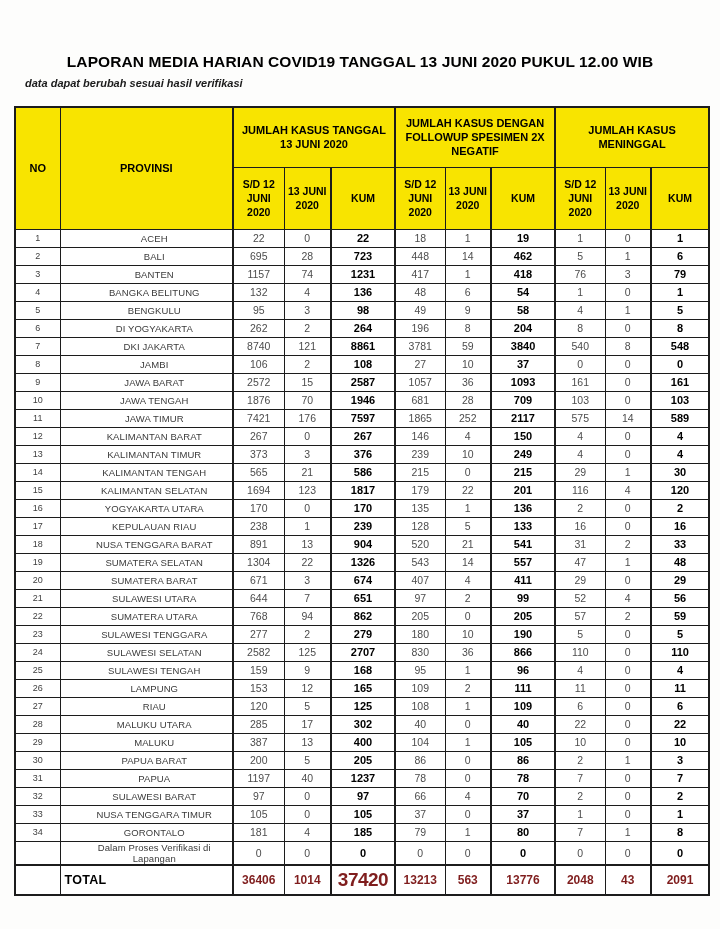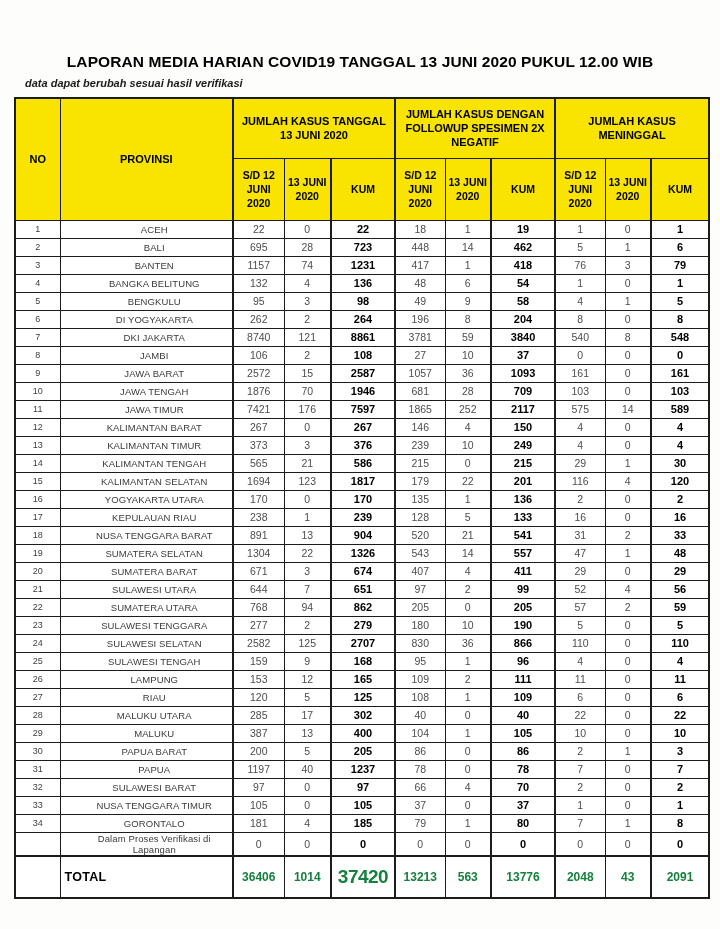--- a/index.html
+++ b/index.html
@@ -20,21 +20,21 @@
     font-size: 15.5px;
     letter-spacing: 0.1px;
     padding-top: 13px;
     margin-top: 40px;
   }
   .subtitle {
     font-style: italic;
     font-weight: bold;
     font-size: 11px;
     color: #1b1b1b;
-    margin: 6px 0 8px 25px;
+    margin: 6px 0 17px 25px;
   }
   table.report {
     border-collapse: collapse;
     table-layout: fixed;
     width: 694px;
     margin-left: 14px;
     border: 2px solid var(--border);
     background: #fff;
   }
   th, td {
@@ -71,32 +71,32 @@
     text-align: center;
     font-size: 10.5px;
     color: #4c4c4c;
   }
   td.kum {
     text-align: center;
     font-size: 11px;
     font-weight: bold;
     color: #000;
   }
-  tr.total-row td { border-top: 2px solid var(--border); height: 42px; border-radius: 11px; }
+  tr.total-row td { border-top: 2px solid var(--border); height: 30px; border-radius: 11px; }
   td.total-label {
     font-weight: bold;
     font-size: 12.5px;
     padding-left: 4px;
     letter-spacing: 0.3px;
   }
   td.tnum {
     text-align: center;
     font-weight: bold;
     font-size: 12px;
-    color: #15803d;
+    color: #7f1d1d;
   }
   td.tbig { font-size: 19px; letter-spacing: -0.5px; }
   .source {
     font-weight: bold;
     font-size: 13.5px;
     margin: 34px 0 0 27px;
     letter-spacing: 0.1px;
   }
 </style>
 </head>

